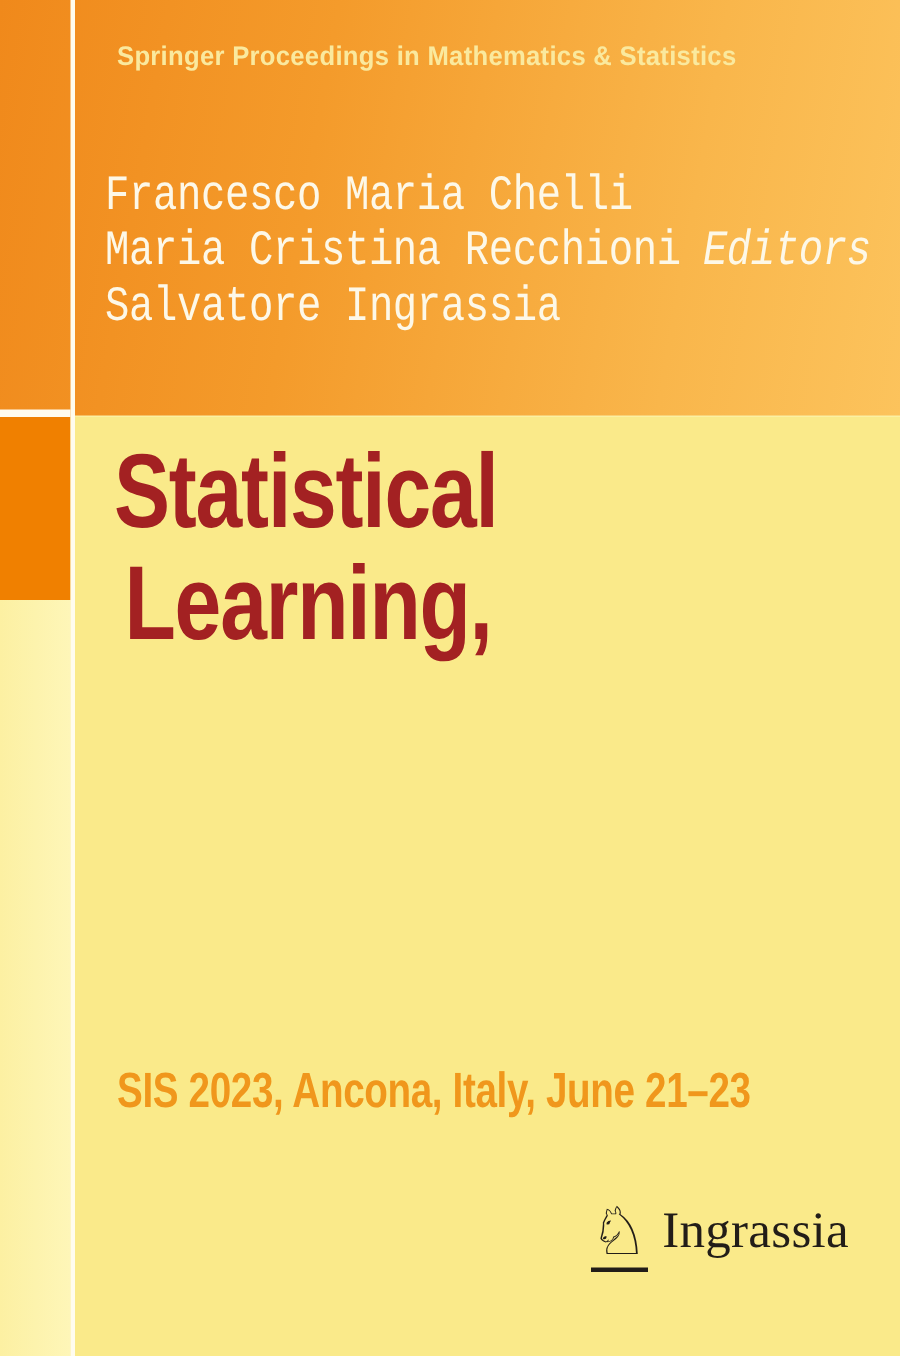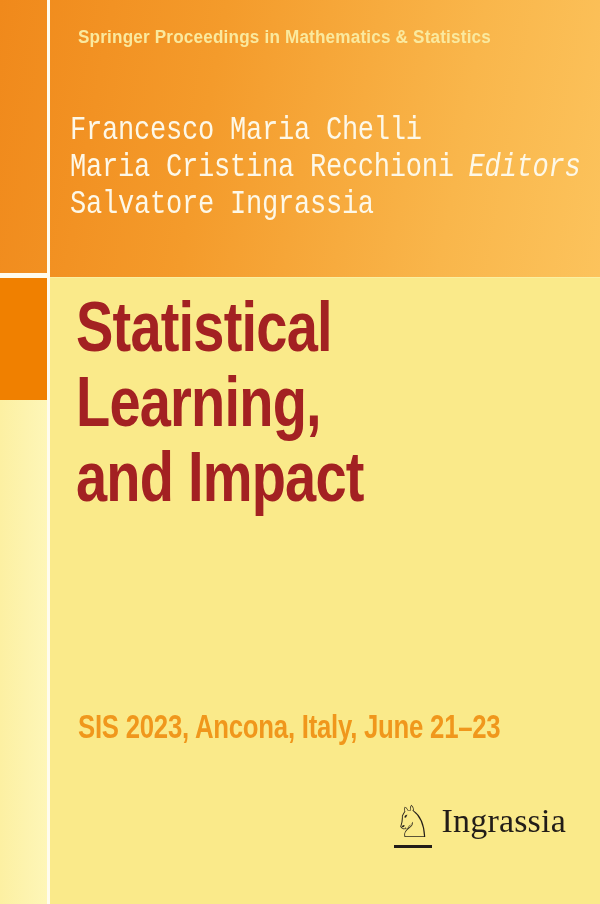--- a/index.html
+++ b/index.html
@@ -86,20 +86,21 @@
   }
 
   
   .title {
     position: absolute; left: 76px; top: 290px;
     margin: 0;
     color: #A32122;
     font-size: 70px; font-weight: 700;
     line-height: 75px;
     letter-spacing: -1px;
+    text-align: center;
   }
   .title .line { display: block; height: 75px; }
   .title .cond { transform: scaleX(0.8); }
 
   
   .subtitle {
     position: absolute; left: 78px; top: 707px;
     color: #F0971C;
     font-size: 33px; font-weight: 700;
     line-height: 40px;
@@ -159,21 +160,20 @@
       <span class="cond"><span>Maria Cristina Recchioni</span><span class="role">Editors</span></span>
     </span>
     <span class="row">
       <span class="cond">Salvatore Ingrassia</span>
     </span>
   </div>
 
   <h1 class="title">
     <span class="line"><span class="cond">Statistical</span></span>
     <span class="line"><span class="cond">Learning,</span></span>
-    <span class="line"><span class="cond">and Impact</span></span>
   </h1>
 
   <div class="subtitle">
     <span class="cond">SIS 2023, Ancona, Italy, June 21–23</span>
   </div>
 
   <div class="logo">
     <span class="horse-wrap">
       <span class="horse-glyph">♘</span>
       <span class="logo-bar"></span>

